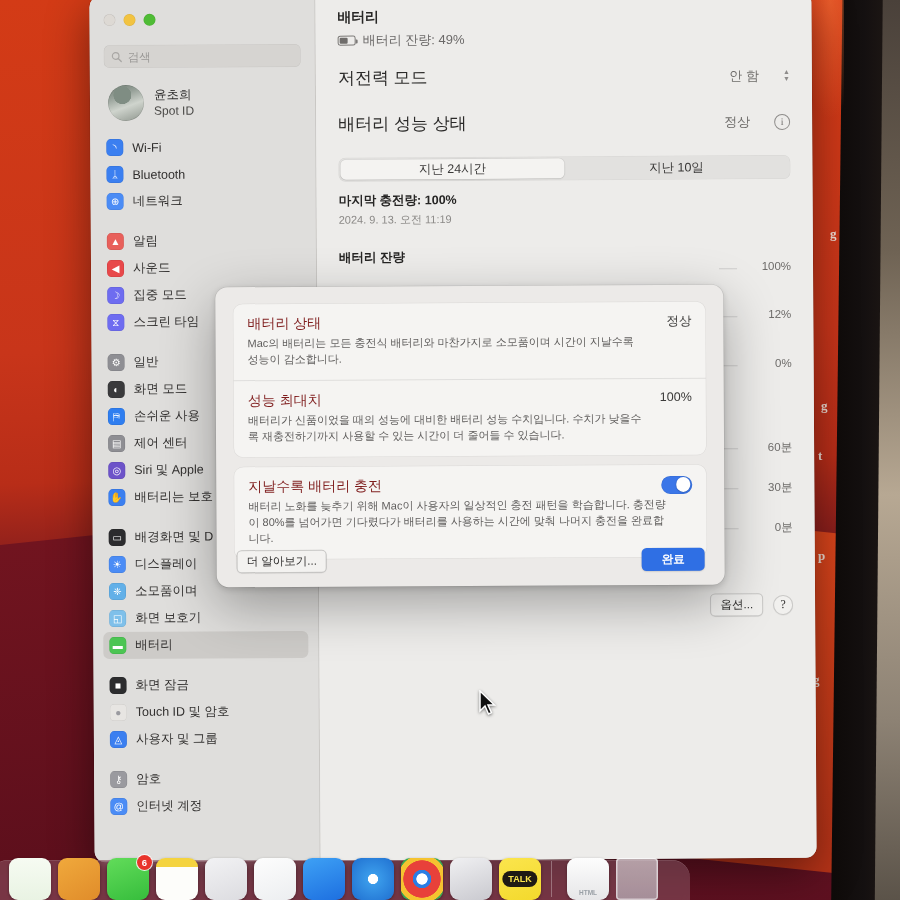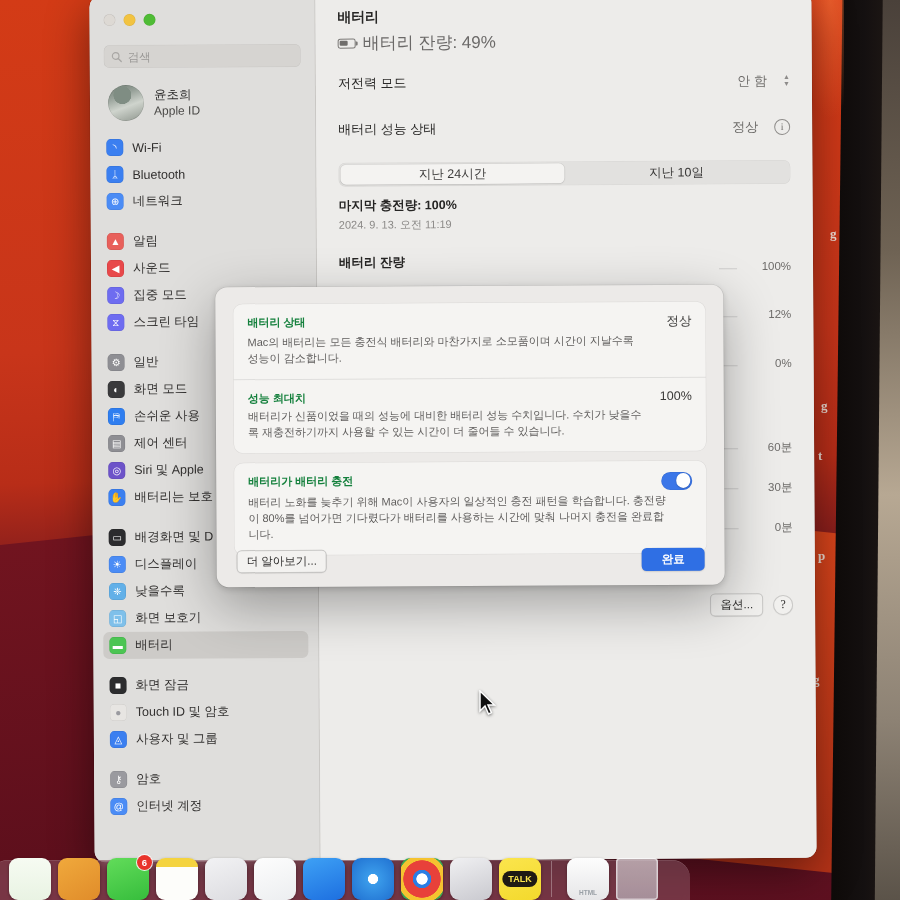--- a/index.html
+++ b/index.html
@@ -120,40 +120,40 @@
     box-shadow: inset 0 0 0 .5px rgba(0,0,0,.12);
   }
 
   
   #main {
     position:absolute; left:226px; top:0; right:0; height:866px;
     background:#edecea; padding:14px 22px 0 22px;
   }
   #pane-title { font-size:14px; font-weight:700; color:#282726; letter-spacing:-.2px; }
   #pane-sub { display:flex; align-items:center; gap:7px; margin-top:5px; }
-  #pane-sub .txt { font-size:17px; color:#6b6968; }
+  #pane-sub .txt { font-size:13px; color:#6b6968; }
   .batt-glyph {
     width:18px; height:10px; border:1.2px solid #7b7977; border-radius:2.5px;
     position:relative; display:inline-block;
   }
   .batt-glyph::after {
     content:""; position:absolute; right:-3.2px; top:2.6px;
     width:2px; height:4px; background:#7b7977; border-radius:0 1px 1px 0;
   }
   .batt-glyph .fill {
     position:absolute; left:1.2px; top:1.2px; bottom:1.2px; width:49%;
     background:#6f6d6b; border-radius:1.2px;
   }
 
   .row {
     display:flex; align-items:center; justify-content:space-between;
     height:46px; border-bottom:.5px solid rgba(0,0,0,0);
   }
-  .row .lbl { font-size:13px; color:#2b2a29; }
-  .row .val { font-size:13px; color:#6e6c6a; display:flex; align-items:center; gap:16px; }
+  .row .lbl { font-size:17px; color:#2b2a29; }
+  .row .val { font-size:13px; color:#6e6c6a; display:flex; align-items:center; gap:24px; }
   .stepper { display:inline-flex; flex-direction:column; gap:1px; opacity:.65; }
   .stepper i { font-style:normal; font-size:7px; line-height:6px; color:#5a5857; }
   .info-badge {
     width:16px; height:16px; border-radius:50%;
     border:1px solid #8e8c8a; color:#6f6d6b;
     font-size:10px; display:flex; align-items:center; justify-content:center;
     font-family:"Liberation Serif", serif;
   }
 
   #segmented {
@@ -203,21 +203,21 @@
   }
   #sheet-card {
     margin:17px 18px 0 18px; background:#f5f4f2; border-radius:9px;
     box-shadow:0 0 0 .5px rgba(0,0,0,.07);
   }
   .sb {
     padding:11px 14px 12px 14px;
   }
   .sb + .sb { border-top:.5px solid rgba(0,0,0,.09); }
   .sb-head { display:flex; justify-content:space-between; align-items:flex-start; }
-  .sb-title { font-size:11px; font-weight:700; color:#15803d; }
+  .sb-title { font-size:14px; font-weight:400; color:#7f1d1d; }
   .sb-val   { font-size:12.5px; color:#3c3b3a; }
   .sb-desc  { font-size:11px; color:#5f5d5c; line-height:1.45; margin-top:3px; max-width:400px; }
 
   #sheet-card2 {
     margin:10px 18px 0 18px; background:#f5f4f2; border-radius:9px;
     box-shadow:0 0 0 .5px rgba(0,0,0,.07);
   }
   .toggle {
     width:31px; height:18px; border-radius:9px; background:#3b76e8;
     position:relative; flex:0 0 31px;
@@ -305,21 +305,21 @@
         <circle cx="6.6" cy="6.6" r="4.4" fill="none" stroke="#7e7c7a" stroke-width="1.6"></circle>
         <line x1="10" y1="10" x2="14" y2="14" stroke="#7e7c7a" stroke-width="1.8" stroke-linecap="round"></line>
       </svg>
       <input id="search-input" value="" placeholder="검색" style="">
     </div>
 
     <div id="account">
       <div id="avatar"></div>
       <div>
         <div class="nm">윤초희</div>
-        <div class="sub">Apple ID</div>
+        <div class="sub">Spot ID</div>
       </div>
     </div>
 
     <div class="nav" id="nav-host">
         <div class="nav-group">
           <div class="nav-item">
             <span class="ic" style="background: rgb(59, 127, 240);">◝</span>
             <span>Wi-Fi</span>
           </div>
           <div class="nav-item">
@@ -382,21 +382,21 @@
           <div class="nav-item">
             <span class="ic" style="background: rgb(44, 44, 46);">▭</span>
             <span>배경화면 및 D</span>
           </div>
           <div class="nav-item">
             <span class="ic" style="background: rgb(75, 140, 245);">☀</span>
             <span>디스플레이</span>
           </div>
           <div class="nav-item">
             <span class="ic" style="background: rgb(98, 176, 232);">❈</span>
-            <span>낮을수록</span>
+            <span>소모품이며</span>
           </div>
           <div class="nav-item">
             <span class="ic" style="background: rgb(127, 192, 234);">◱</span>
             <span>화면 보호기</span>
           </div>
           <div class="nav-item sel">
             <span class="ic" style="background: rgb(76, 197, 83);">▬</span>
             <span>배터리</span>
           </div>
         </div>
@@ -512,21 +512,21 @@
         <span class="sb-title">성능 최대치</span>
         <span class="sb-val">100%</span>
       </div>
       <div class="sb-desc">배터리가 신품이었을 때의 성능에 대비한 배터리 성능 수치입니다. 수치가 낮을수록 재충전하기까지 사용할 수 있는 시간이 더 줄어들 수 있습니다.</div>
     </div>
   </div>
 
   <div id="sheet-card2">
     <div class="sb" style="border-top:0;">
       <div class="sb-head">
-        <span class="sb-title">배터리가 배터리 충전</span>
+        <span class="sb-title">지날수록 배터리 충전</span>
         <span class="toggle">
             <span class="knob"></span>
           </span>
       </div>
       <div class="sb-desc" style="max-width:418px;">배터리 노화를 늦추기 위해 Mac이 사용자의 일상적인 충전 패턴을 학습합니다. 충전량이 80%를 넘어가면 기다렸다가 배터리를 사용하는 시간에 맞춰 나머지 충전을 완료합니다.</div>
     </div>
   </div>
 
   <div id="sheet-foot">
     <div id="btn-more">더 알아보기...</div>

